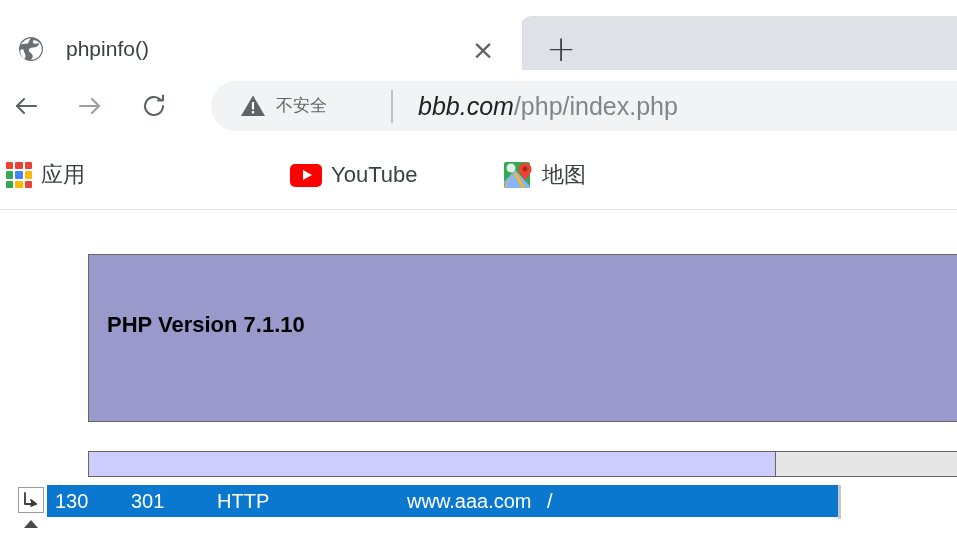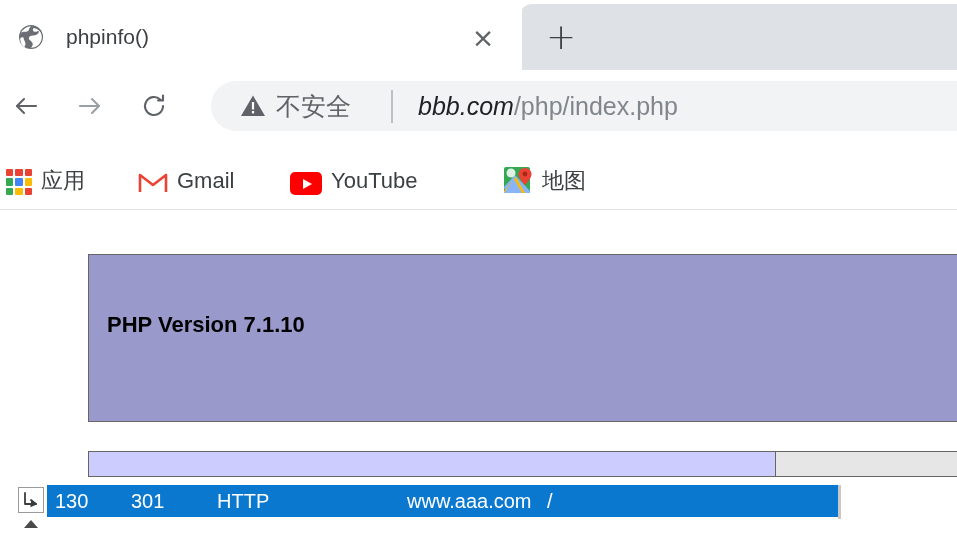--- a/index.html
+++ b/index.html
@@ -8,21 +8,21 @@
     width: 957px; height: 538px;
     overflow: hidden;
     background: #ffffff;
     font-family: "Liberation Sans", sans-serif;
   }
 
   #app { position: relative; width: 957px; height: 538px; overflow: hidden; }
 
   
   .tabstrip {
-    position: absolute; left: 0; top: 4px; width: 769px; height: 70px;
+    position: absolute; left: 0; top: 16px; width: 769px; height: 70px;
     background: #ffffff;
   }
   .tabstrip-bg-right {
     position: absolute; left: 520px; top: 0; width: 437px; height: 70px;
     background: #dee1e6;
     border-top-left-radius: 12px;
   }
   .tab-active {
     position: absolute; left: 0; top: 0; width: 522px; height: 70px;
     background: #ffffff;
@@ -73,21 +73,21 @@
     position: absolute; left: 211px; top: 81px;
     width: 840px; height: 50px;
     background: #f1f3f4;
     border-radius: 25px;
   }
   .omni-warn-icon {
     position: absolute; left: 240px; top: 94px; width: 26px; height: 24px;
   }
   .omni-warn-text {
     position: absolute; left: 276px; top: 89px;
-    font-size: 25px; color: #5f6368; line-height: 34px;
+    font-size: 17px; color: #5f6368; line-height: 34px;
     white-space: nowrap;
   }
   .omni-sep {
     position: absolute; left: 391px; top: 90px;
     width: 2px; height: 33px; background: #bdc1c6;
   }
   .omni-url {
     position: absolute; left: 418px; top: 89px;
     font-size: 25px; line-height: 34px; color: #80868b;
     white-space: nowrap;
@@ -95,21 +95,21 @@
   .omni-url .host { color: #202124; font-weight: 500; font-style: italic; }
 
   
   .bookmarks {
     position: absolute; left: 0; top: 142px; width: 957px; height: 68px;
     background: #ffffff;
     border-bottom: 1px solid #e3e4e6;
   }
   .bm {
     position: absolute; top: 155px; height: 40px;
-    display: flex; align-items: flex-end; gap: 9px;
+    display: flex; align-items: center; gap: 9px;
     cursor: pointer;
     white-space: nowrap;
   }
   .bm-label { font-size: 22px; color: #3c4043; line-height: 28px; }
   #bm-apps { left: 6px; }
   #bm-gmail { left: 138px; }
   #bm-youtube { left: 290px; }
   #bm-maps { left: 503px; }
 
   .apps-grid { width: 26px; height: 26px; display: grid;
@@ -253,28 +253,20 @@
       <i style="background:#34a853"></i>
         <i style="background:#4285f4"></i>
         <i style="background:#fbbc05"></i>
       <i style="background:#34a853"></i>
         <i style="background:#fbbc05"></i>
         <i style="background:#ea4335"></i>
     </span>
     <span class="bm-label">应用</span>
   </div>
 
-  <div class="bm" id="bm-gmail">
-    <span class="gmail-icon">
-      <svg width="30" height="24" viewBox="0 0 30 24">
-        <path d="M2 21 L2 4 L15 14 L28 4 L28 21" fill="none" stroke="#ea4335" stroke-width="2.6" stroke-linejoin="round"></path>
-      </svg>
-    </span>
-    <span class="bm-label">Gmail</span>
-  </div>
 
   <div class="bm" id="bm-maps">
     <span class="maps-icon">
       <svg width="30" height="30" viewBox="0 0 30 30">
         <rect x="1" y="2" width="26" height="26" rx="2" fill="#34a853"></rect>
         <path d="M1 22 L12 10 L27 26 L27 28 L3 28 Z" fill="#8ab4f8"></path>
         <path d="M1 26 L13 12 L22 28 L1 28 Z" fill="#fbbc05"></path>
         <path d="M1 28 L11 14 L19 28 Z" fill="#8ab4f8"></path>
         <circle cx="8" cy="8" r="4.5" fill="#ffffff" opacity="0.85"></circle>
         <path d="M22 3 C25.8 3 28.5 5.8 28.5 9.2 C28.5 13.5 22 20 22 20 C22 20 15.5 13.5 15.5 9.2 C15.5 5.8 18.2 3 22 3 Z" fill="#ea4335"></path>

